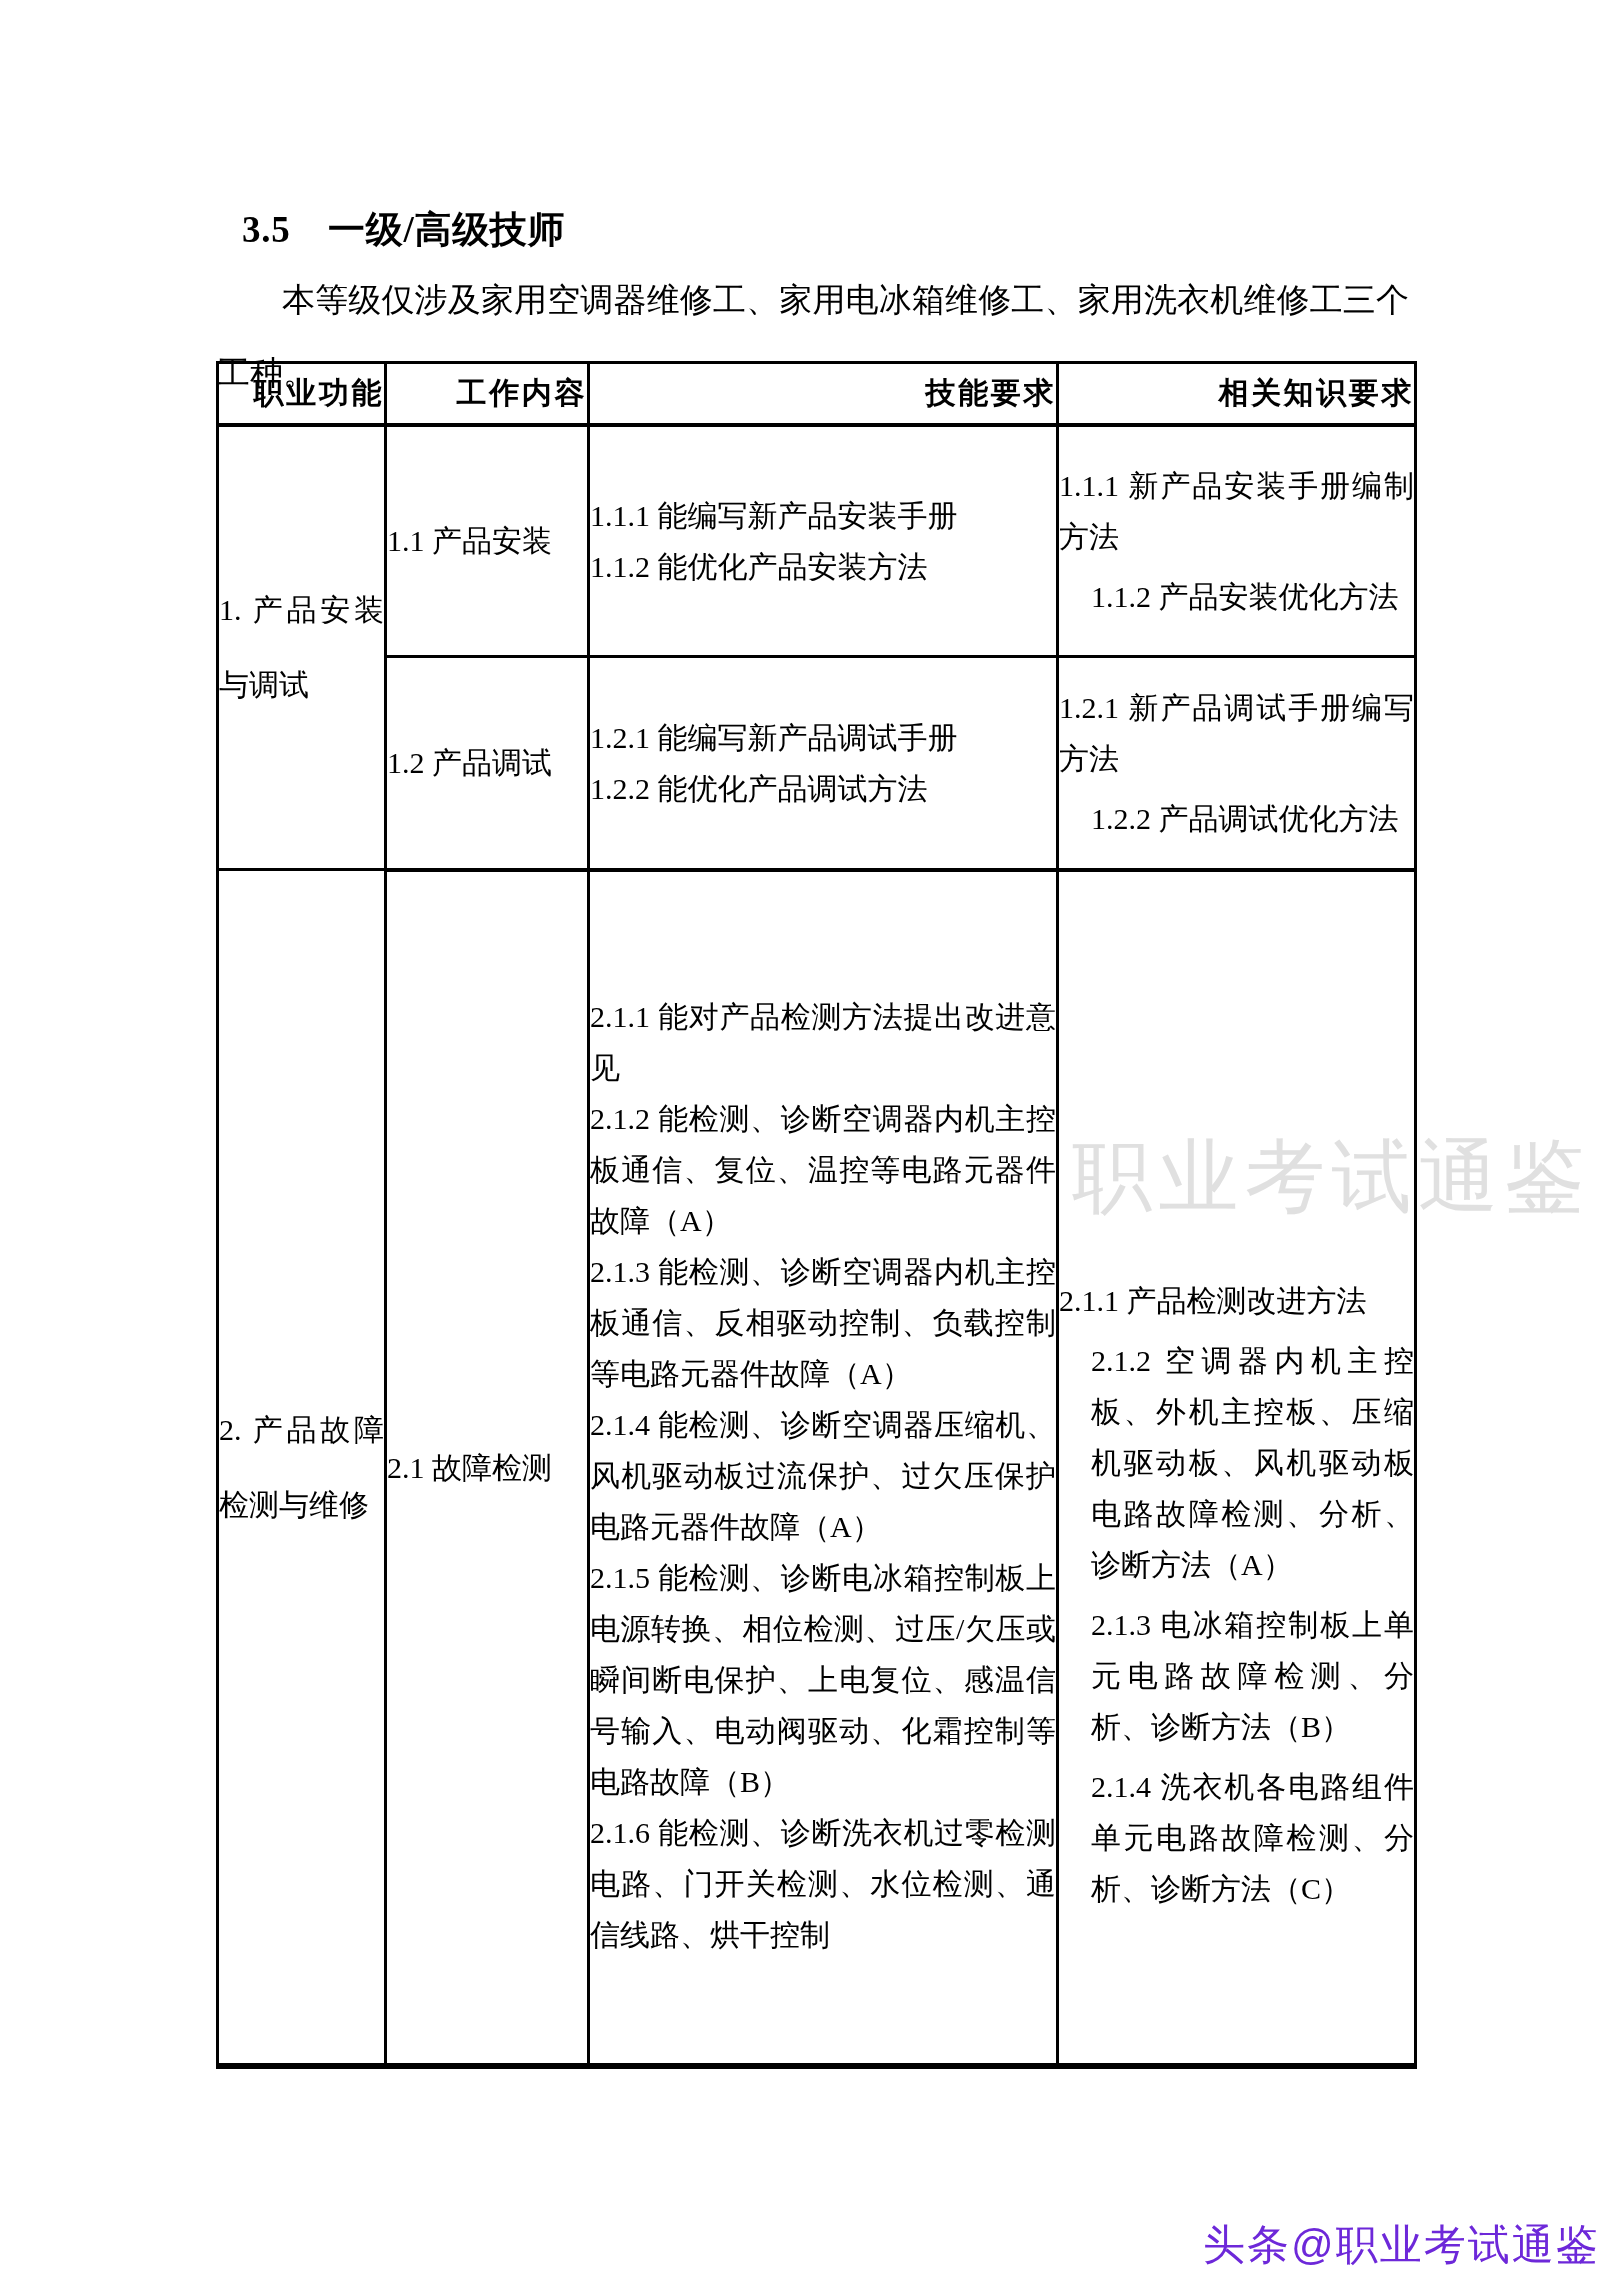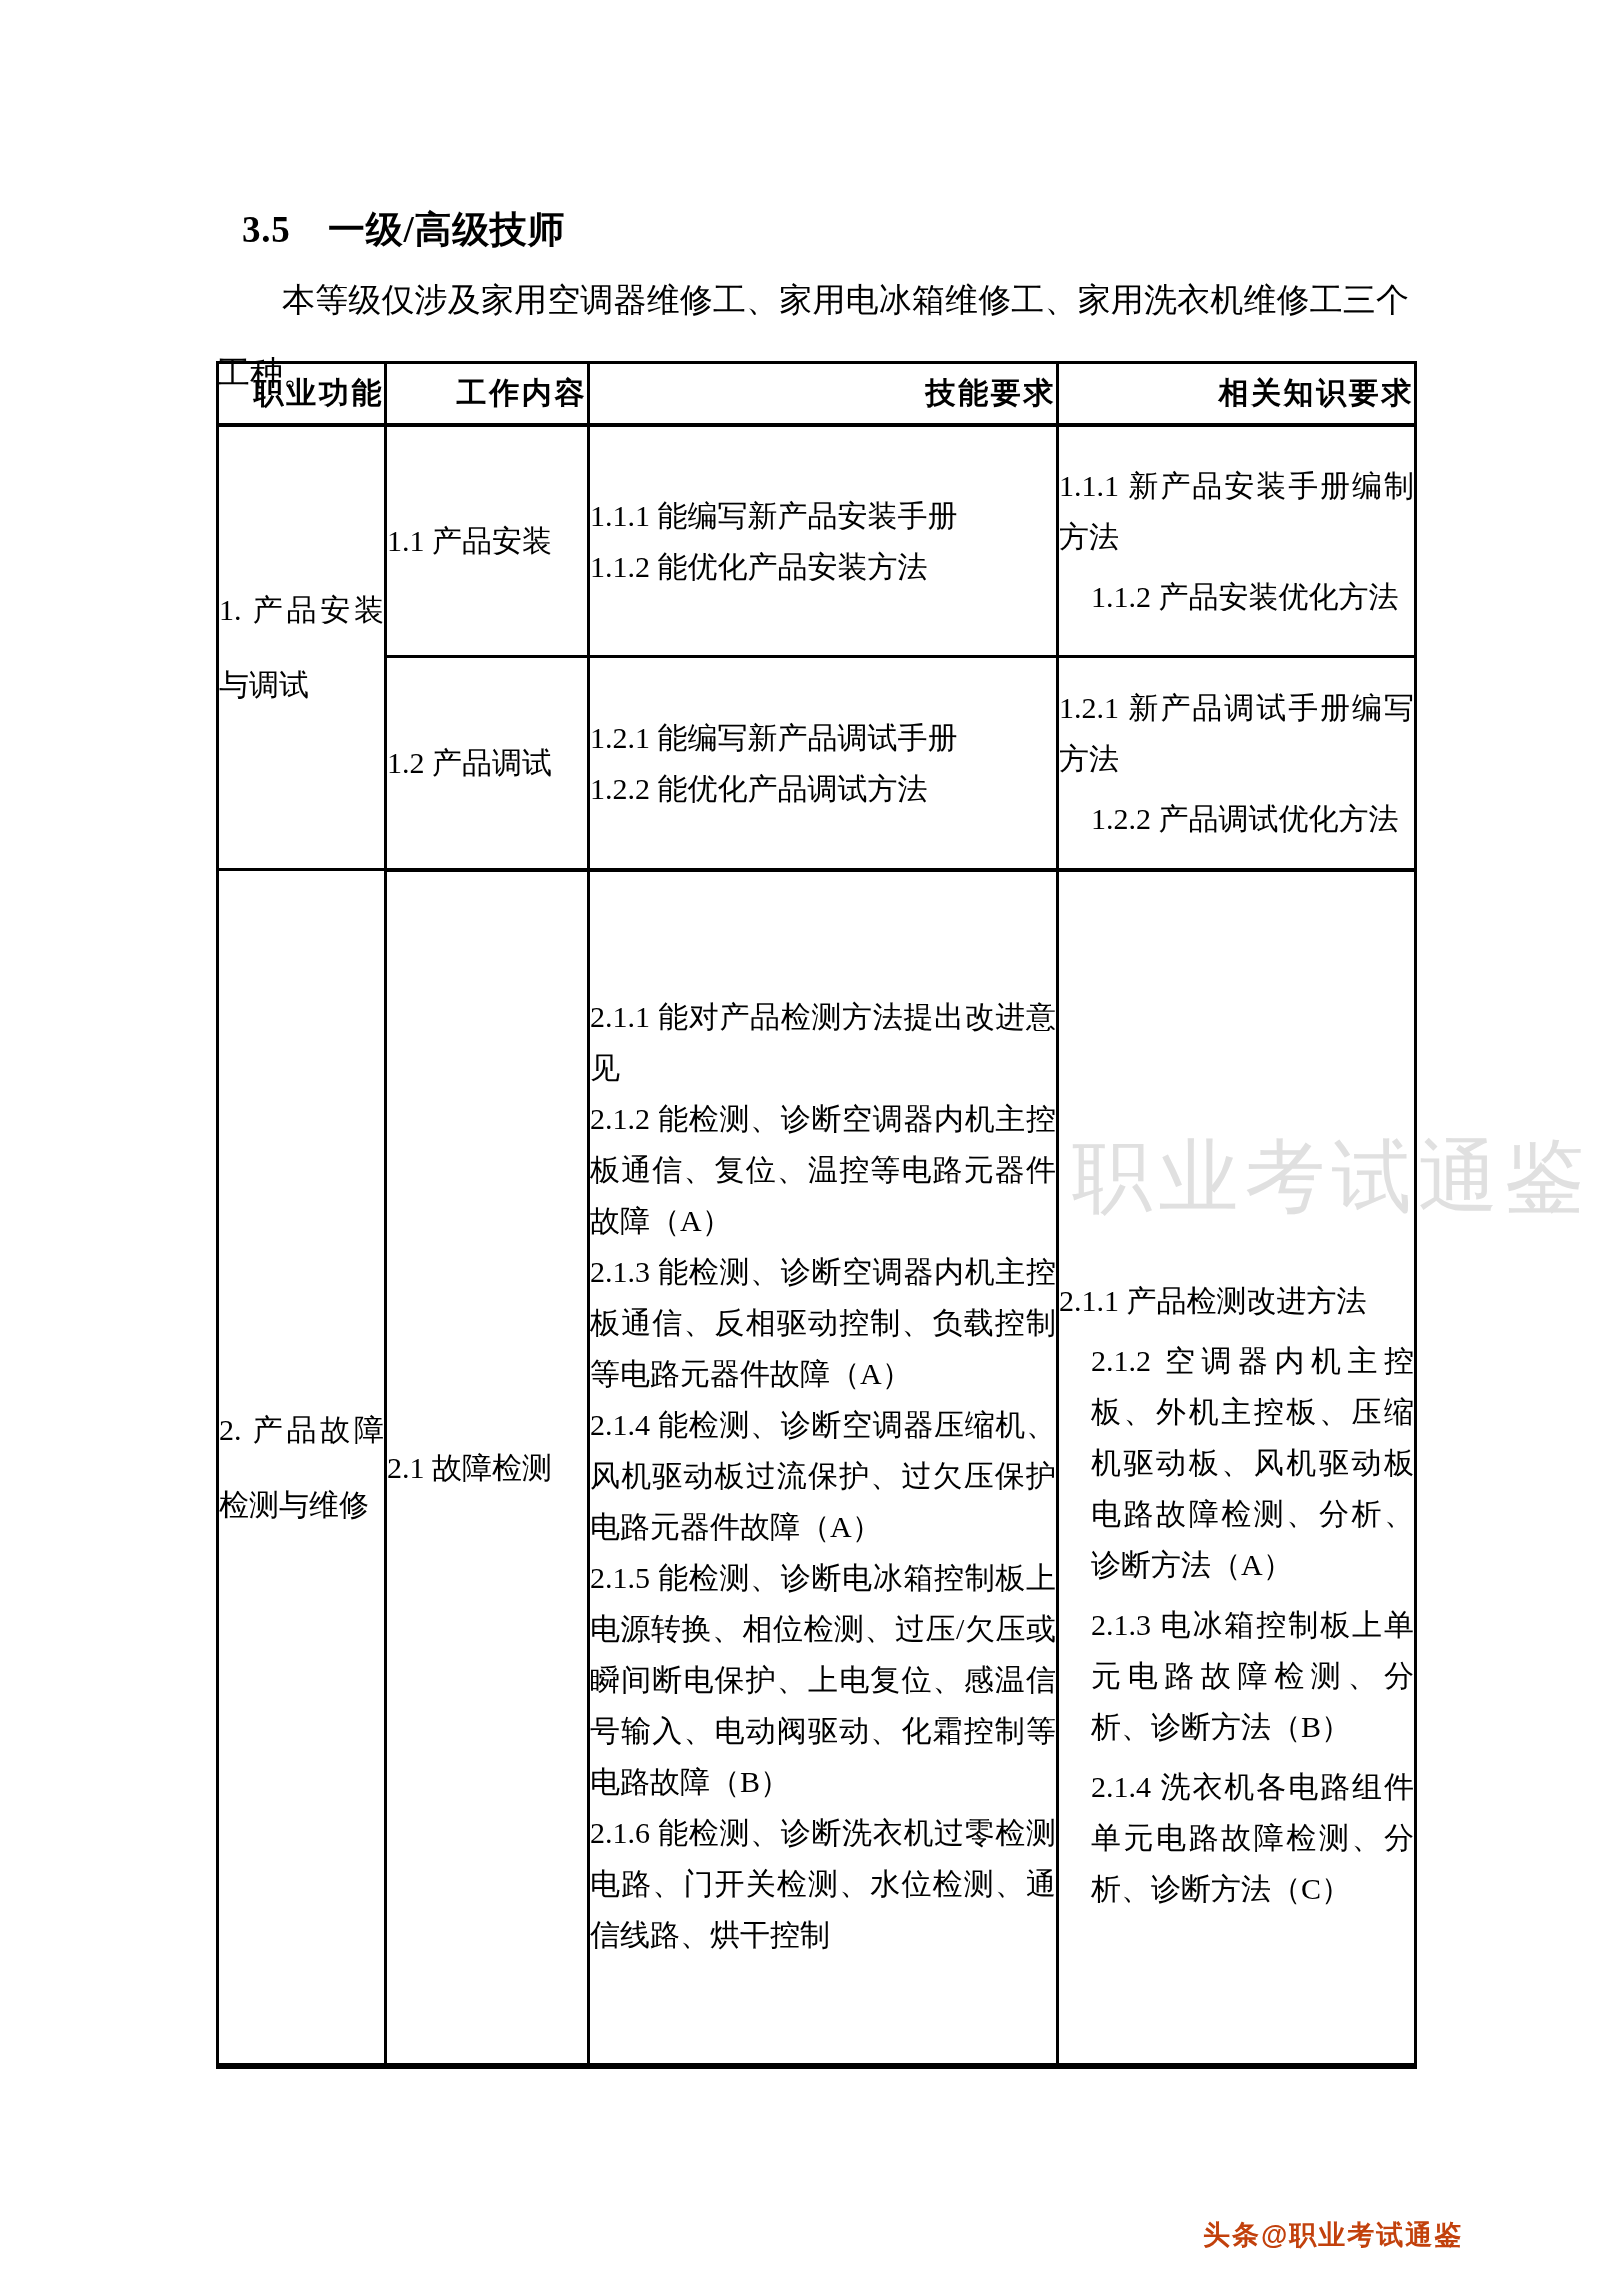--- a/index.html
+++ b/index.html
@@ -111,24 +111,24 @@
   .para { text-align: justify; }
   td.c-knw .para + .para { margin-top: 9.2px; padding-left: 32px; }
 
   
   #footer-credit {
     position: absolute;
     left: 1203px;
     top: 2217px;
     width: 399px;
     font-family: "Liberation Sans", "DejaVu Sans", sans-serif;
-    font-size: 27px;
-    font-weight: 700;
+    font-size: 42px;
+    font-weight: 400;
     letter-spacing: 2px;
-    color: #c2410c;
+    color: #6d28d9;
     white-space: nowrap;
     z-index: 2;
   }
 </style>
 </head>
 <body>
 
 <div id="page">
 
   <div id="watermark">职业考试通鉴</div>

